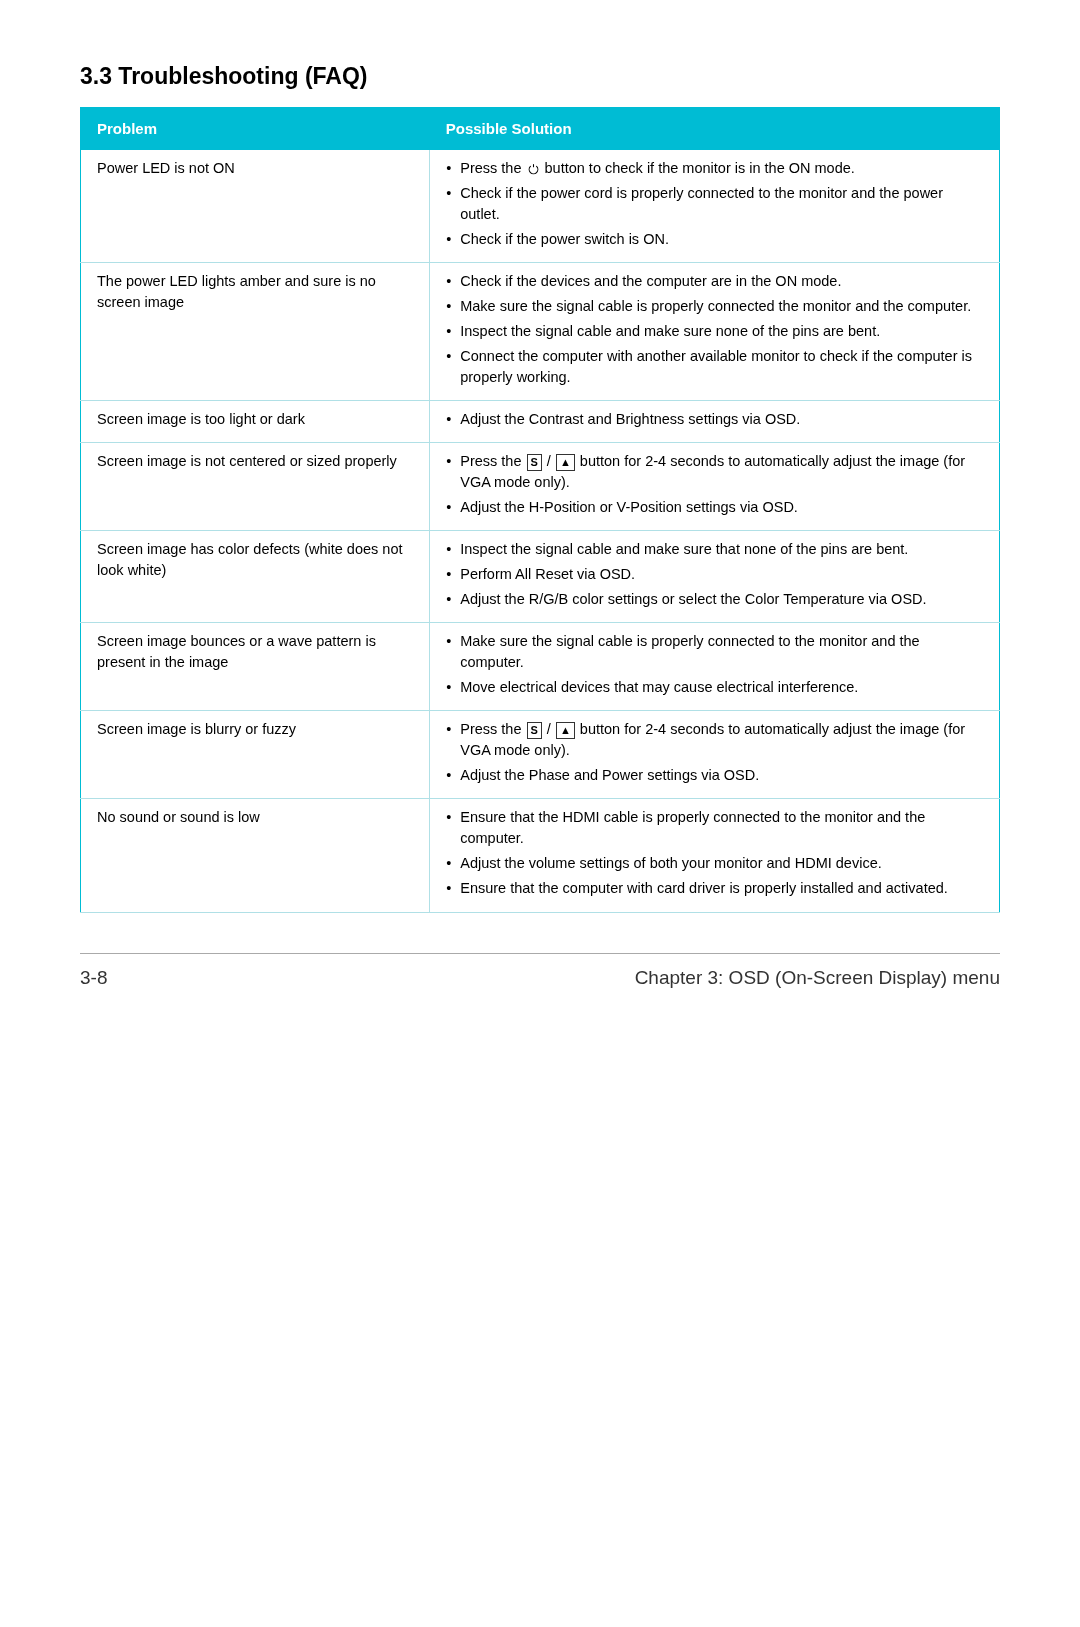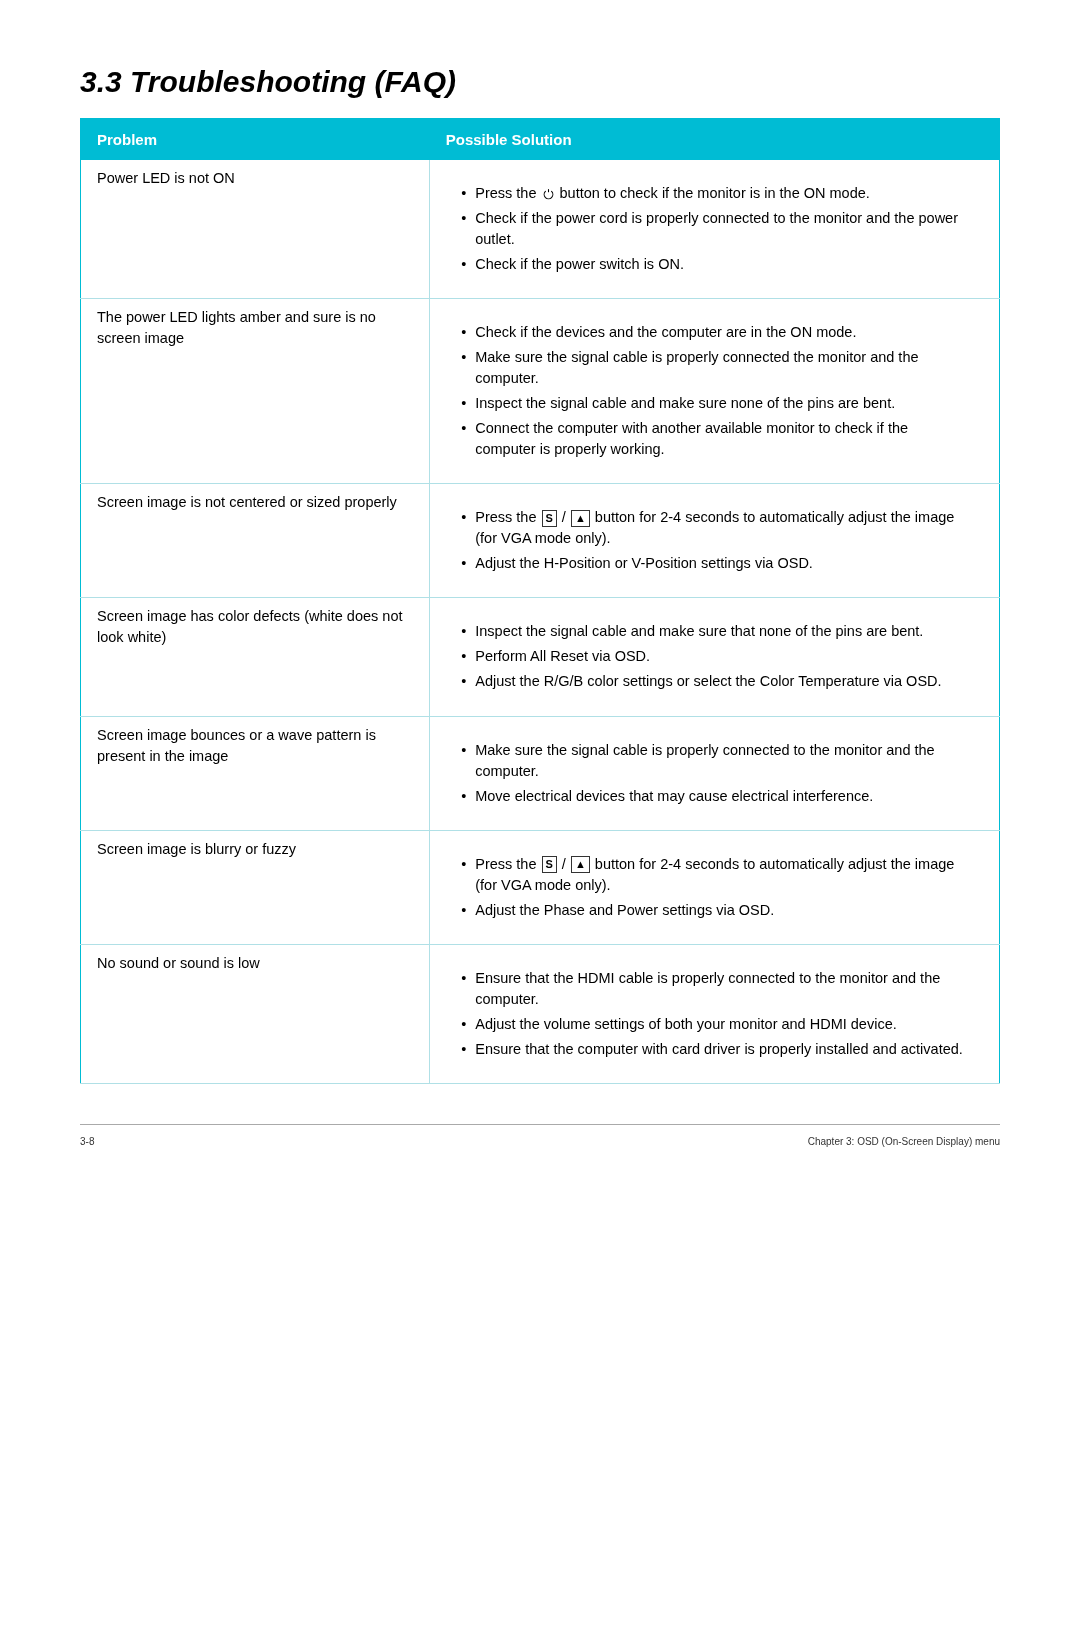--- a/index.html
+++ b/index.html
@@ -7,25 +7,24 @@
       font-family: Arial, sans-serif;
       background: #ffffff;
       color: #000000;
       width: 1080px;
       min-height: 1627px;
       padding: 60px 80px 60px 80px;
       font-size: 15px;
       line-height: 1.45;
     }
     h1 {
-      font-size: 30px;
+      font-size: 23px;
       font-weight: bold;
       margin-bottom: 14px;
       color: #000;
-      font-style: italic;
     }
     table {
       width: 100%;
       border-collapse: collapse;
       border: 1.5px solid #00bcd4;
     }
     thead tr {
       background-color: #00bcd4;
       margin-top: 8px;
     }
@@ -49,40 +48,40 @@
       width: 38%;
       border-right: 1px solid #b0e0e6;
       color: #000;
     }
     tbody td:last-child {
       width: 62%;
     }
     ul {
       list-style: none;
       padding: 0;
-      margin: 15px;
+      margin: 0;
     }
     ul li {
       padding-left: 14px;
       position: relative;
       margin-bottom: 4px;
     }
     ul li::before {
       content: "•";
       position: absolute;
       left: 0;
       color: #000;
     }
     .footer-line {
       border-top: 1px solid #aaa;
       margin-top: 40px;
       padding-top: 10px;
       display: flex;
       justify-content: space-between;
-      font-size: 10px;
+      font-size: 19px;
       color: #333;
     }
   </style>
 </head>
 <body>
 
 <h1>3.3  Troubleshooting (FAQ)</h1>
 
 <table>
   <thead>
@@ -105,20 +104,28 @@
         </td>
       </tr>
       <tr>
         <td>The power LED lights amber and sure is no screen image</td>
         <td>
           <ul>
             <li>Check if the devices and the computer are in the ON mode.</li>
             <li>Make sure the signal cable is properly connected the monitor and the computer.</li>
             <li>Inspect the signal cable and make sure none of the pins are bent.</li>
             <li>Connect the computer with another available monitor to check if the computer is properly working.</li>
+          </ul>
+        </td>
+      </tr>
+      <tr>
+        <td>Screen image is too light or dark</td>
+        <td>
+          <ul>
+            <li>Adjust the Contrast and Brightness settings via OSD.</li>
           </ul>
         </td>
       </tr>
       <tr>
         <td>Screen image is not centered or sized properly</td>
         <td>
           <ul>
             <li>Press the <span style="display: inline-block; border: 1px solid rgb(51, 51, 51); padding: 0px 3px; font-size: 11px; line-height: 1.4; font-family: Arial; vertical-align: middle; margin: 0px 1px; font-weight: bold;">S</span> / <span style="display: inline-block; border: 1px solid rgb(51, 51, 51); padding: 0px 3px; font-size: 11px; line-height: 1.4; font-family: Arial; vertical-align: middle; margin: 0px 1px;">▲</span> button for 2-4 seconds to automatically adjust the image (for VGA mode only).</li>
             <li>Adjust the H-Position or V-Position settings via OSD.</li>
           </ul>

